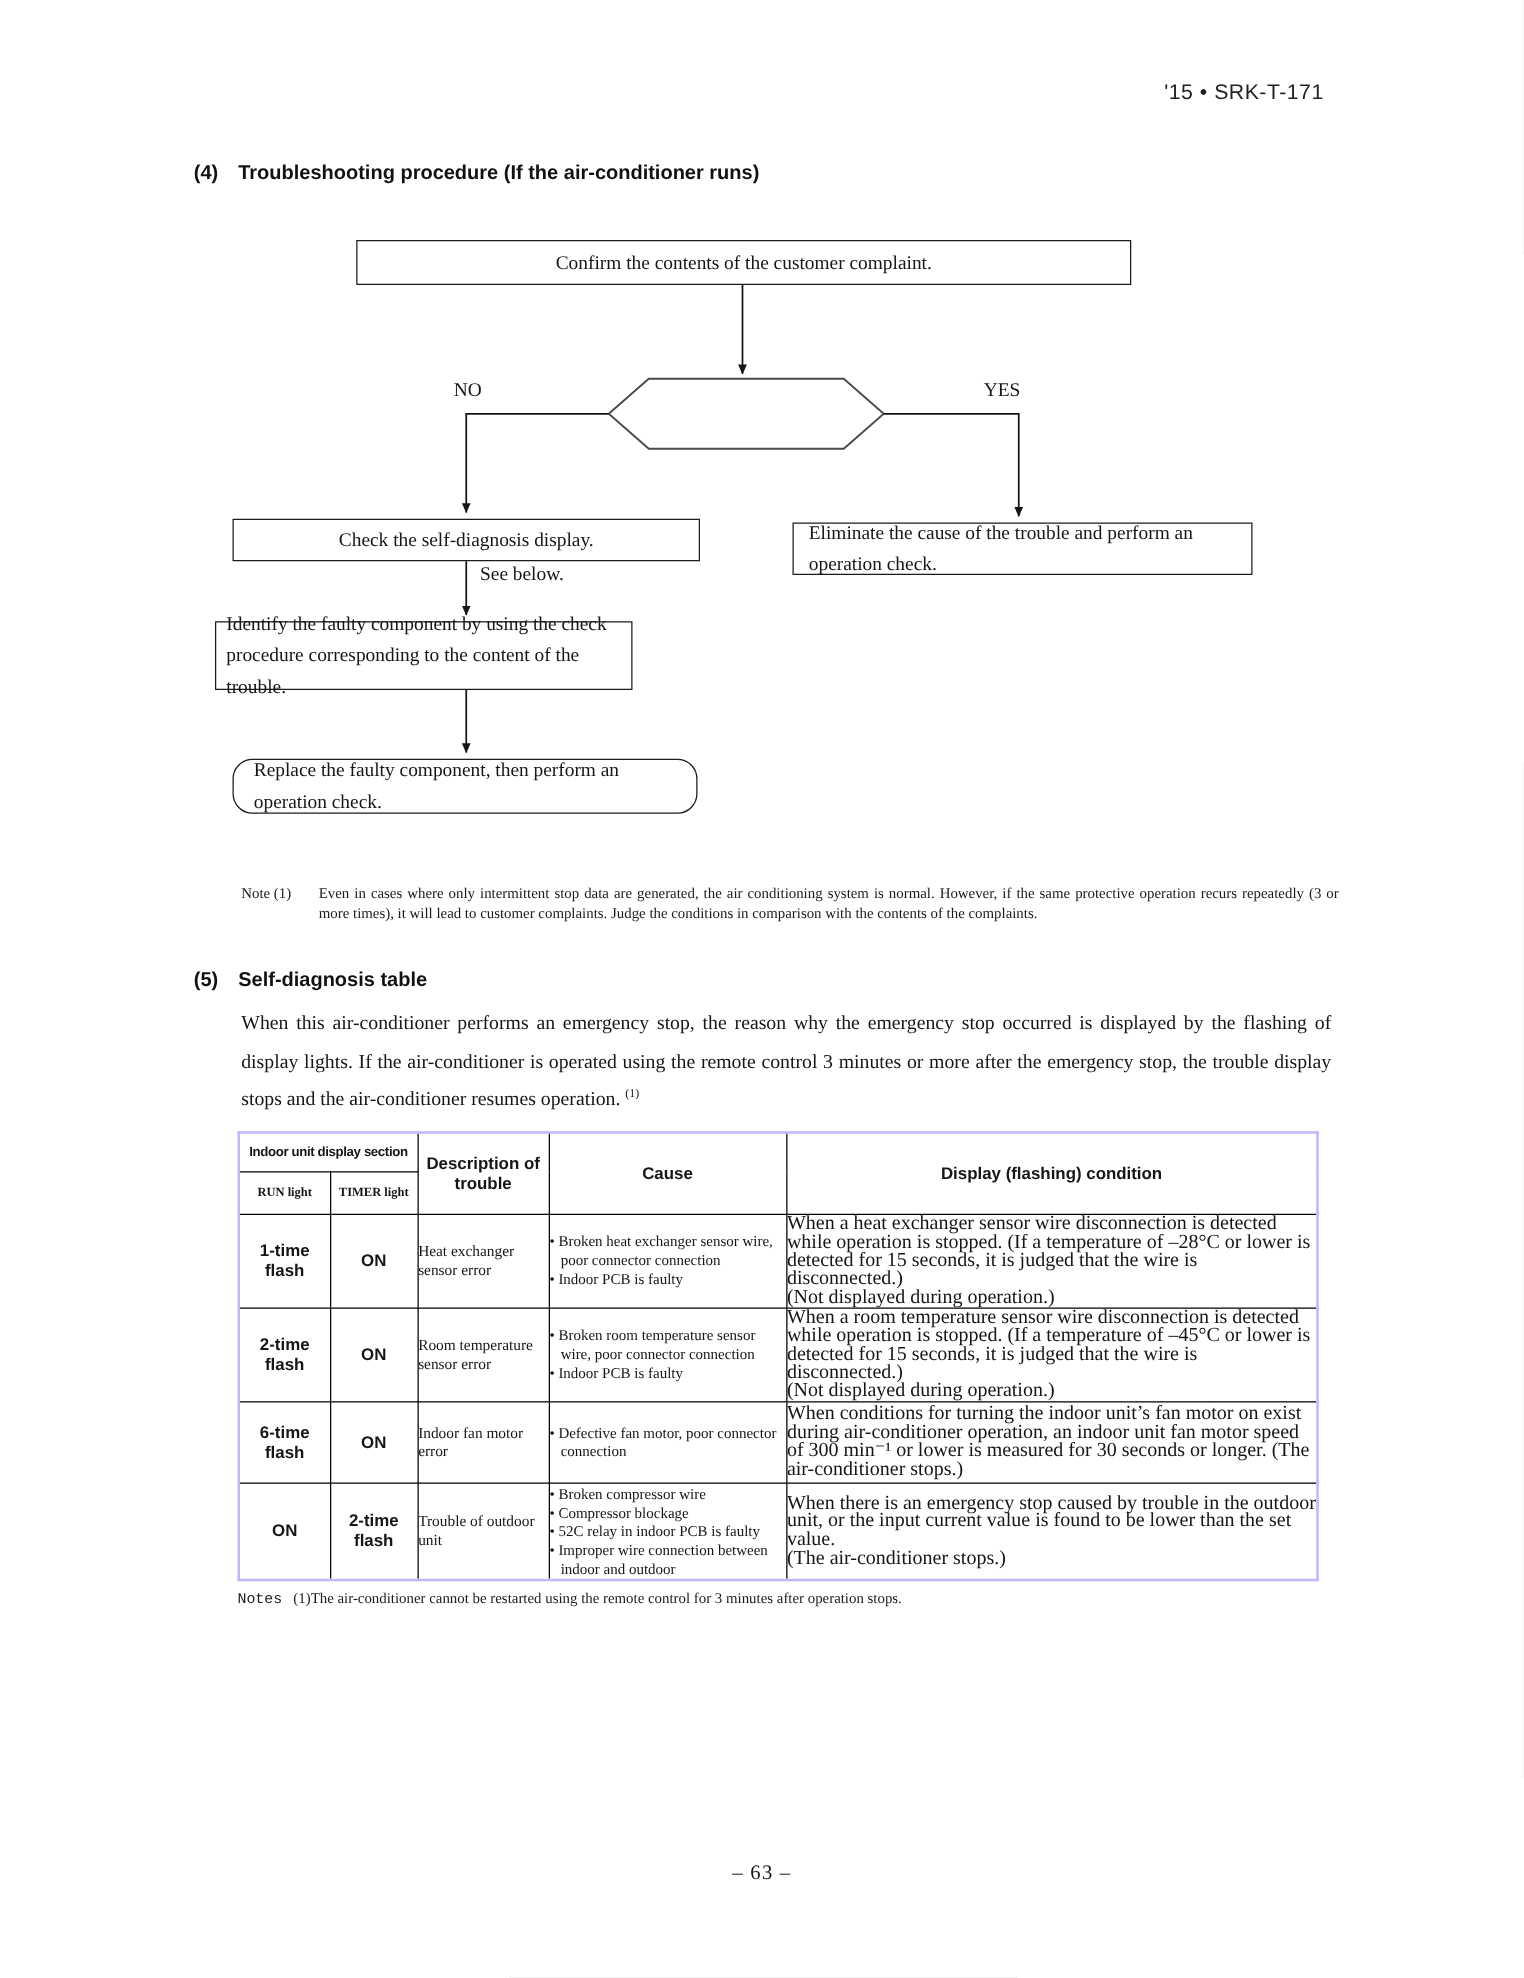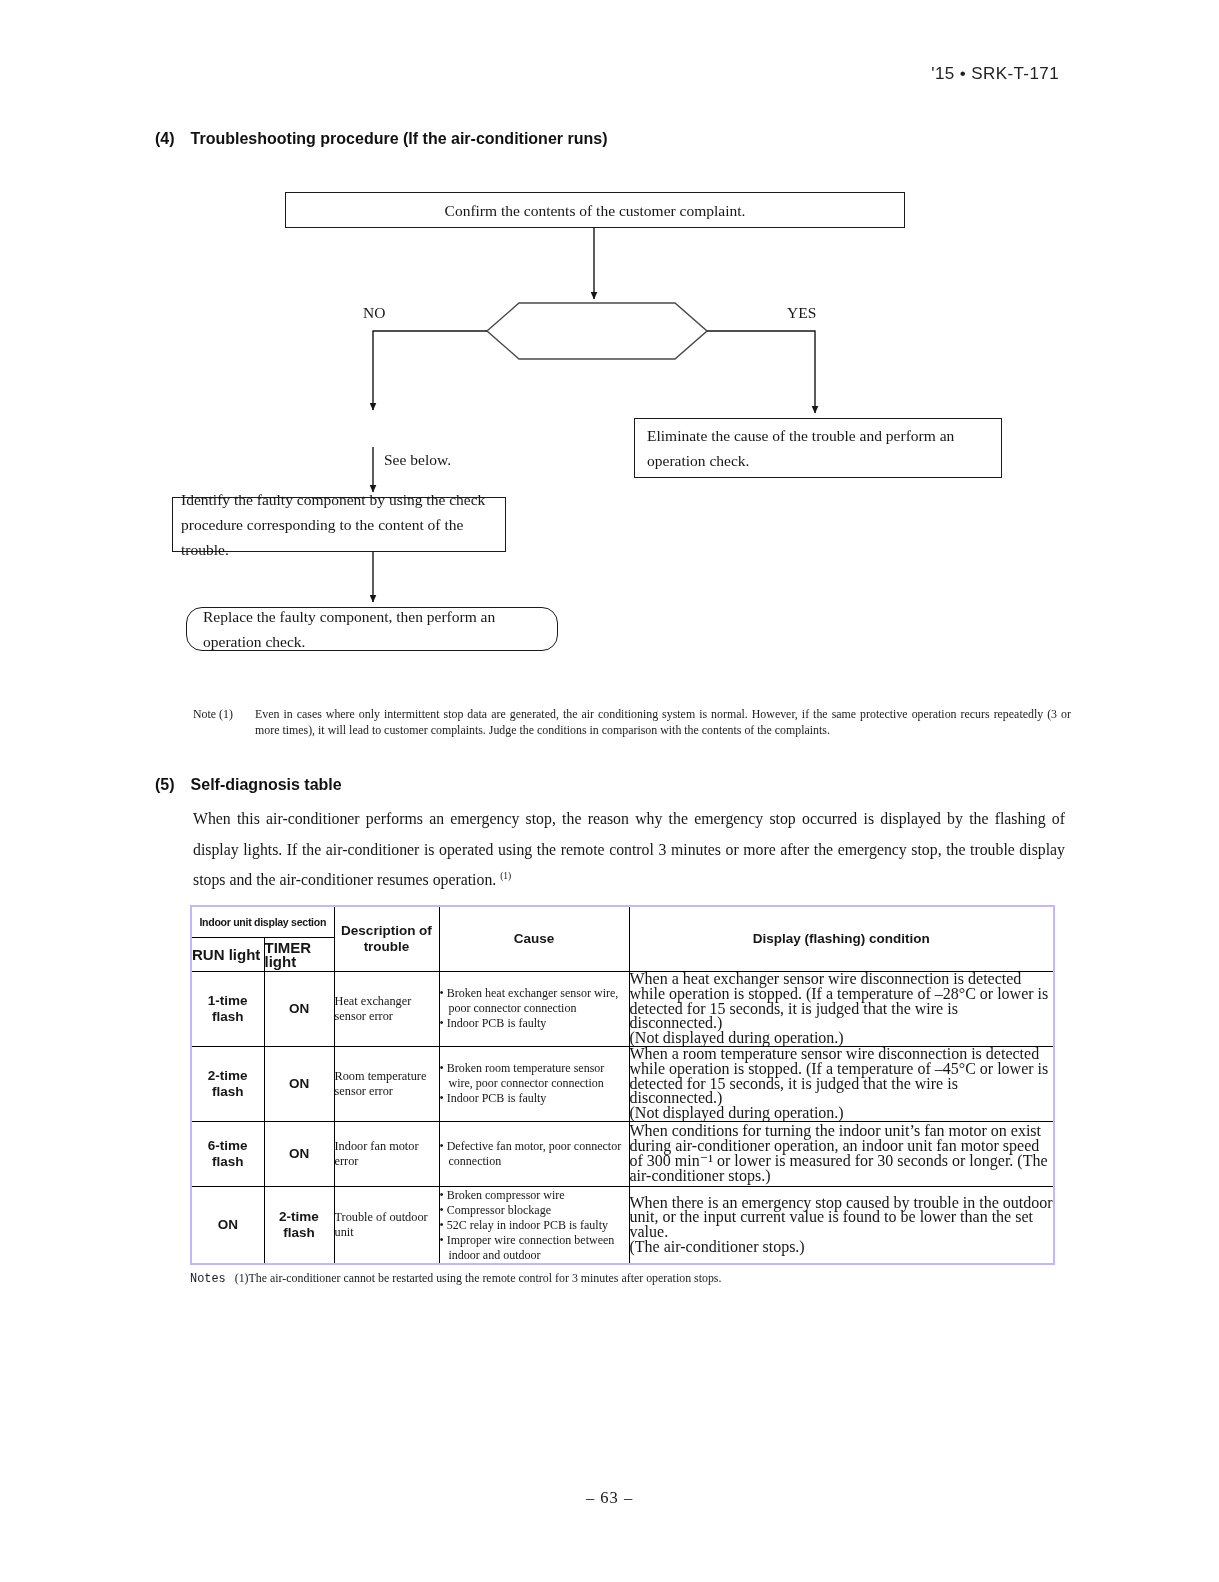--- a/index.html
+++ b/index.html
@@ -24,42 +24,42 @@
   .flow svg{position:absolute;left:0;top:0;pointer-events:none;}
   .fbox{
     position:absolute;border:1.6px solid #1b1b1b;background:#fff;
     display:flex;align-items:center;font-size:15.5px;line-height:25px;
   }
   .fbox.center{justify-content:center;text-align:center;}
   .f-confirm{left:285px;top:7px;width:618px;height:34px;}
   .f-check{left:186px;top:230px;width:372px;height:32px;}
   .f-identify{left:172px;top:312px;width:334px;height:55px;padding:0 4px 0 8px;box-sizing:border-box;}
   .f-replace{left:186px;top:422px;width:372px;height:44px;padding:0 4px 0 16px;box-sizing:border-box;border-radius:16px;}
-  .f-eliminate{left:634px;top:233px;width:368px;height:60px;padding:0 4px 0 12px;box-sizing:border-box;}
+  .f-eliminate{left:634px;top:233px;width:368px;height:42px;padding:0 4px 0 12px;box-sizing:border-box;}
   .f-decision-text{left:503px;top:121px;width:212px;font-size:15.5px;line-height:26px;}
   .f-no{left:363px;top:119px;font-size:15.5px;}
   .f-yes{left:787px;top:119px;font-size:15.5px;}
   .f-seebelow{left:384px;top:266px;font-size:15.5px;}
 
   
   .note1{left:193px;top:707px;width:878px;display:flex;font-size:11.9px;line-height:15.5px;color:#1b1b1b;}
   .note1 .lbl{flex:0 0 62px;white-space:nowrap;}
   .note1 .txt{flex:1;text-align:justify;}
 
   .intro{left:193px;top:804px;width:872px;font-size:15.8px;line-height:30.5px;text-align:justify;}
   .intro sup{font-size:9.5px;line-height:0;}
 
   
   .diag-table-wrap{left:190px;top:905px;}
   table.diag{border-collapse:collapse;table-layout:fixed;width:863px;background:#fff;border:2px solid #c4b5fd;}
   table.diag th,table.diag td{border:1.5px solid #000;vertical-align:middle;padding:0;overflow:hidden;}
   th.h-indoor{height:30px;font-size:10.6px;letter-spacing:-.3px;font-weight:bold;text-align:center;
     font-family:"Liberation Sans",sans-serif;}
-  th.h-light{height:33px;font-size:15px;line-height:14px;font-weight:bold;text-align:left;
-    font-family:Liberation Sans, sans-serif;}
+  th.h-light{height:33px;font-size:10px;line-height:14px;font-weight:bold;text-align:center;
+    font-family:Liberation Serif, serif;}
   th.h-main{font-size:13.5px;line-height:16px;font-weight:bold;text-align:center;
     font-family:"Liberation Sans",sans-serif;}
   td.c-light{font-family:"Liberation Sans",sans-serif;font-weight:bold;font-size:13.5px;
     line-height:16px;text-align:center;}
   td.c-desc{font-size:12.3px;line-height:15px;padding:2px 12px 2px 7px;}
   td.c-cause{font-size:12px;line-height:15px;padding:3px 2px 3px 6px;}
   td.c-cause .bullet{padding-left:9px;text-indent:-9px;}
   td.c-disp{font-size:16px;line-height:14.8px;padding:3px 6px 3px 8px;white-space:pre-line;}
   tr.r1{height:73px;} tr.r2{height:72px;} tr.r3{height:65px;} tr.r4{height:78px;}
 
@@ -94,20 +94,21 @@
       <line x1="373" y1="262" x2="373" y2="307" stroke="#161616" stroke-width="1.4" marker-end="url(#arr)"></line>
       <line x1="373" y1="367" x2="373" y2="417" stroke="#161616" stroke-width="1.4" marker-end="url(#arr)"></line>
     </svg>
 
     <div class="fbox center f-confirm">Confirm the contents of the customer complaint.</div>
 
 
     <div class="abs f-no">NO</div>
     <div class="abs f-yes">YES</div>
 
+    <div class="fbox center f-check">Check the self-diagnosis display.</div>
     <div class="abs f-seebelow">See below.</div>
 
     <div class="fbox f-identify">Identify the faulty component by using the check procedure corresponding to the content of the trouble.</div>
     <div class="fbox f-replace">Replace the faulty component, then perform an operation check.</div>
     <div class="fbox f-eliminate">Eliminate the cause of the trouble and perform an operation check.</div>
   </div>
 
   <div class="abs note1">
     <span class="lbl">Note (1)</span>
     <span class="txt">Even in cases where only intermittent stop data are generated, the air conditioning system is normal. However, if the same protective operation recurs repeatedly (3 or more times), it will lead to customer complaints. Judge the conditions in comparison with the contents of the complaints.</span>

